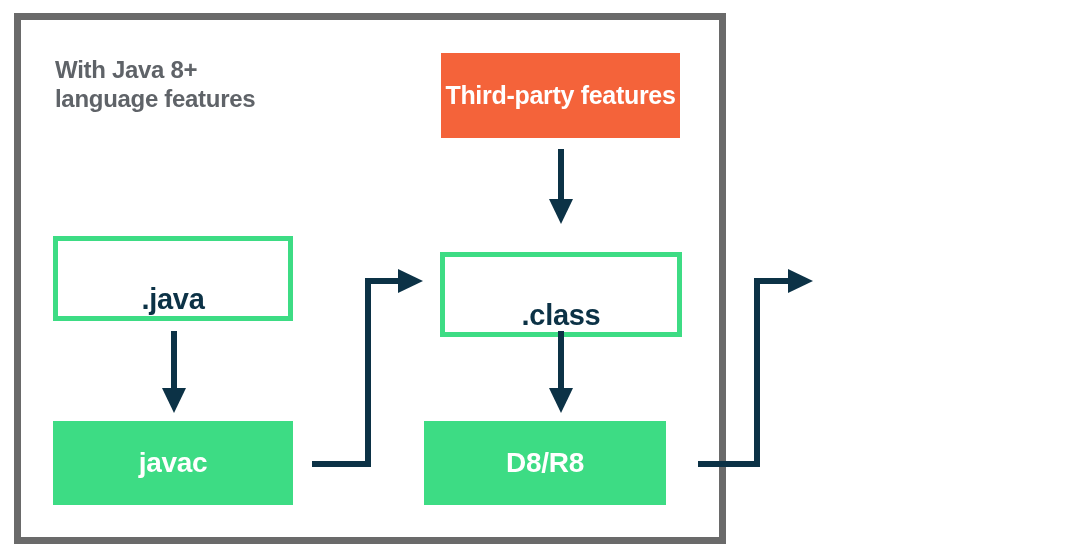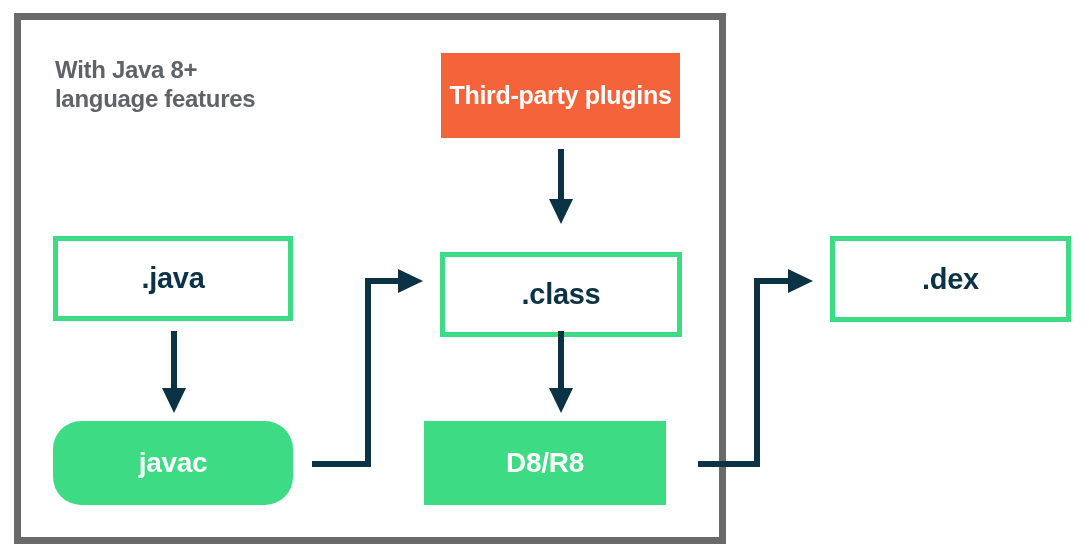--- a/index.html
+++ b/index.html
@@ -48,36 +48,37 @@
     align-items: center;
     justify-content: center;
     font-weight: bold;
     letter-spacing: -0.3px;
   }
   .node.outline {
     background: var(--white);
     border: 5px solid var(--green);
     color: var(--navy);
     font-size: 29px;
+    align-items: flex-end;
   }
   .node.filled-green {
     background: var(--green);
     color: var(--white);
     font-size: 28px;
   }
   .node.filled-orange {
     background: var(--orange);
     color: var(--white);
     font-size: 25px;
   }
 
   .node.java   { left: 53px;  top: 236px; width: 240px; height: 85px; }
   .node.cls    { left: 440px; top: 252px; width: 242px; height: 85px; }
   .node.dex    { left: 830px; top: 236px; width: 241px; height: 86px; }
-  .node.javac  { left: 53px;  top: 421px; width: 240px; height: 84px; border-radius: 28px; }
+  .node.javac  { left: 53px;  top: 421px; width: 240px; height: 84px; }
   .node.d8r8   { left: 424px; top: 421px; width: 242px; height: 84px; }
   .node.plugins{ left: 441px; top: 53px;  width: 239px; height: 85px; }
 
   svg.arrows {
     position: absolute;
     left: 0; top: 0;
     width: 1085px; height: 559px;
     pointer-events: none;
   }
   svg.arrows .shaft {
@@ -94,34 +95,31 @@
 
 <div class="canvas">
 
   <div class="main-frame"></div>
 
   <div class="annotation top-left">With Java 8+
 language features</div>
 
 
   <div class="node plugins filled-orange">
-    <span>Third-party plugins</span>
+    <span>Third-party features</span>
   </div>
 
   <div class="node java outline">
     <span>.java</span>
   </div>
 
   <div class="node cls outline">
     <span>.class</span>
   </div>
 
-  <div class="node dex outline">
-    <span>.dex</span>
-  </div>
 
   <div class="node javac filled-green">
     <span>javac</span>
   </div>
 
   <div class="node d8r8 filled-green">
     <span>D8/R8</span>
   </div>
 
   <svg class="arrows" viewBox="0 0 1085 559">

